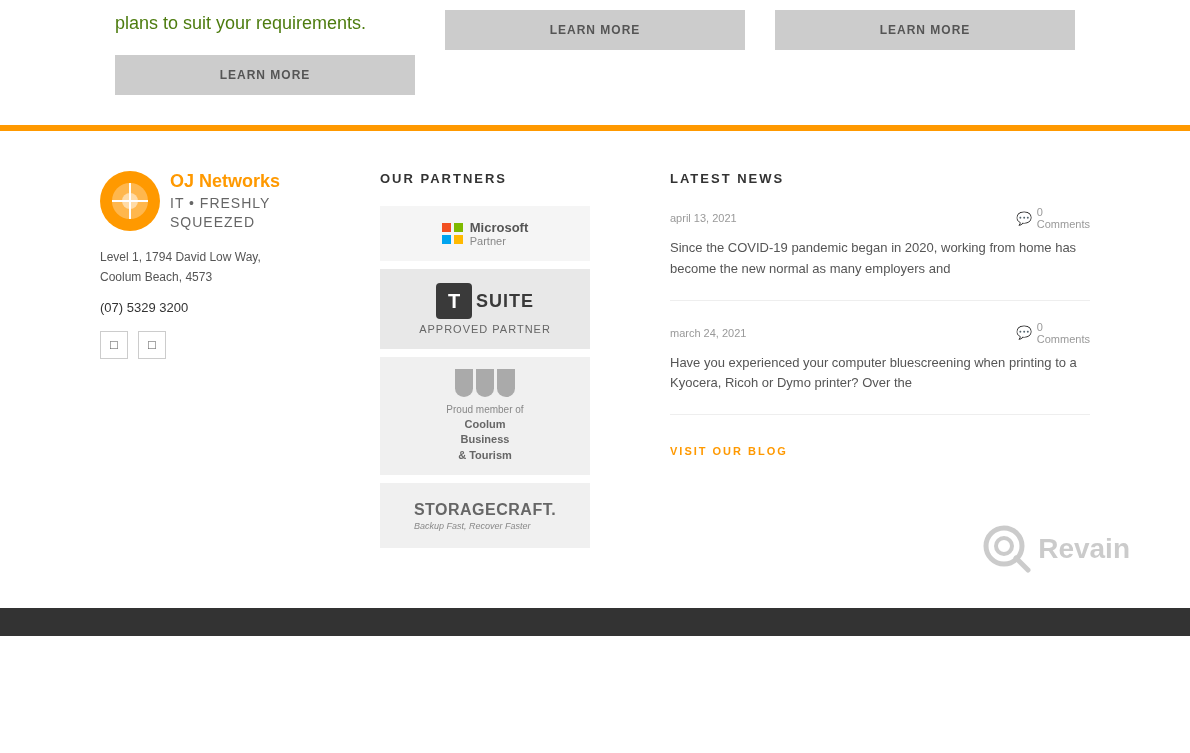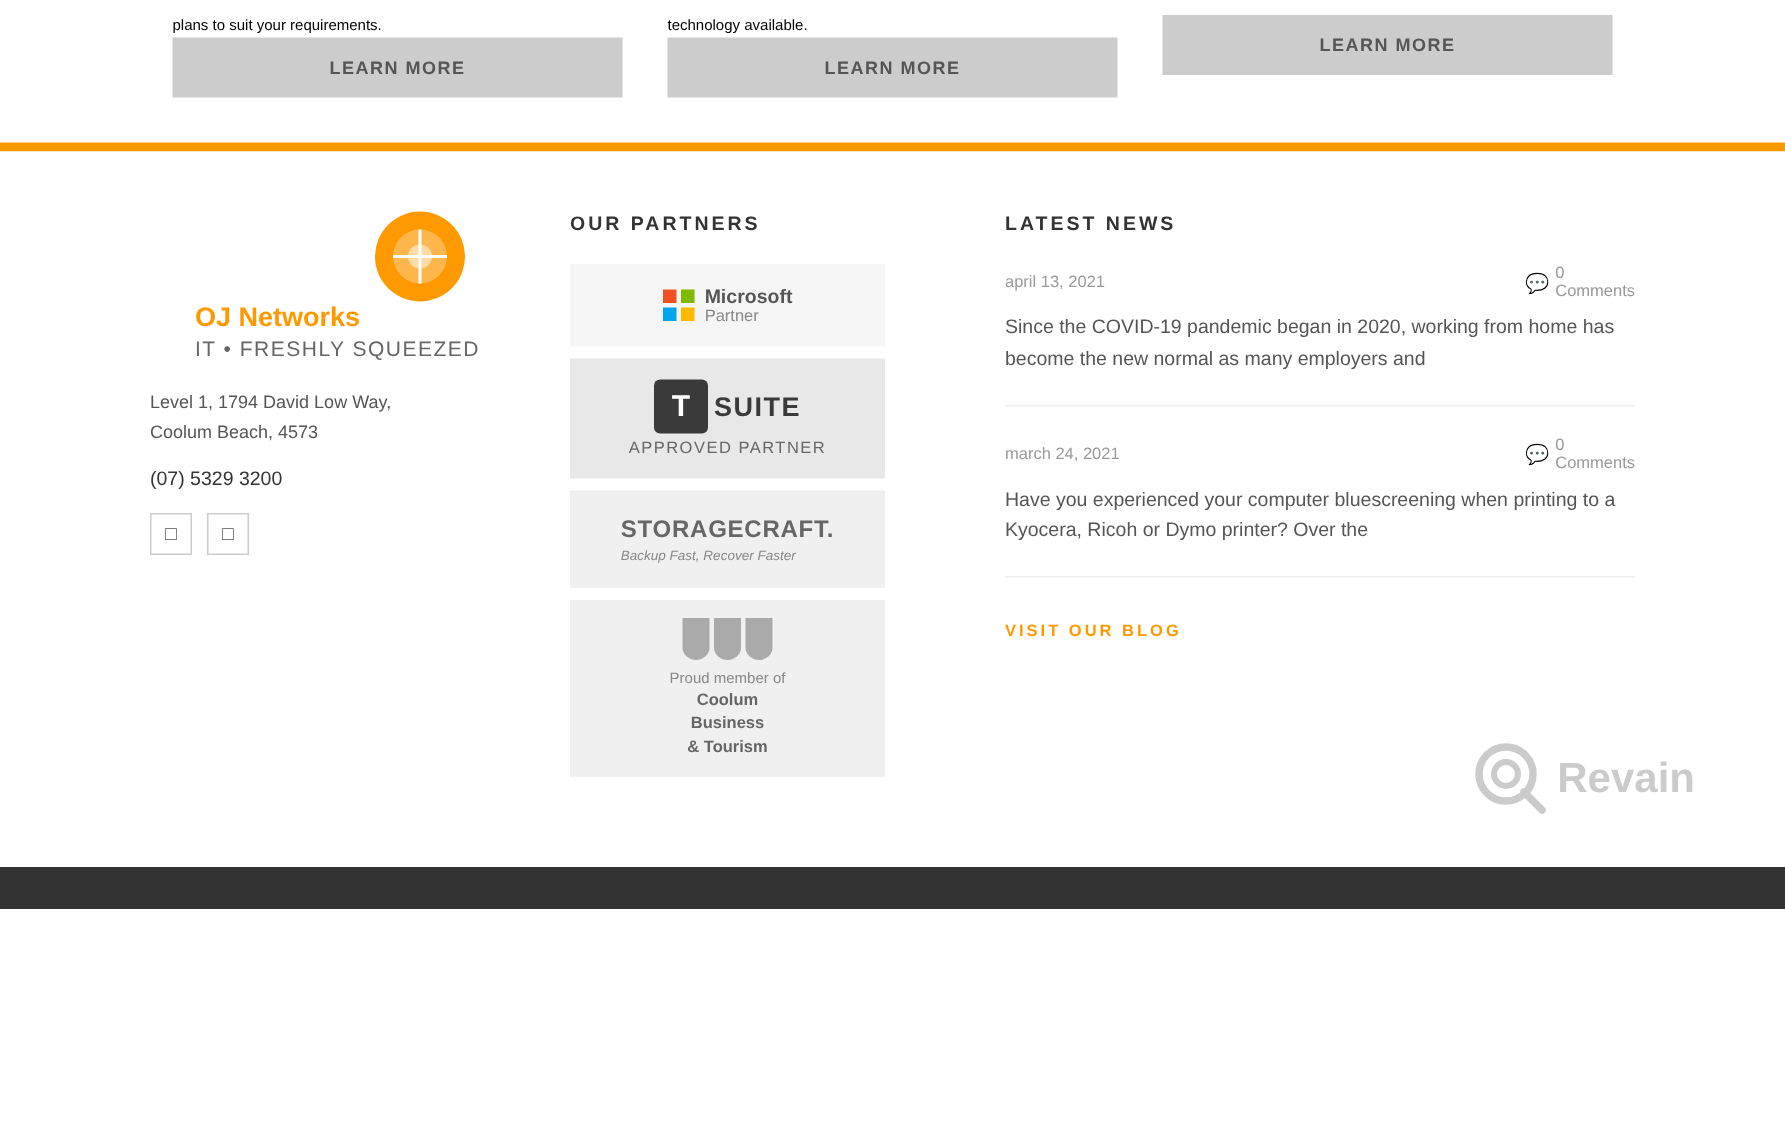--- a/index.html
+++ b/index.html
@@ -9,22 +9,23 @@
     .top-section {
       display: flex;
       justify-content: space-around;
       padding: 10px 100px 30px;
       background: #fff;
     }
     .top-card {
       width: 300px;
     }
     .top-card p {
-      font-size: 10px;
-      color: #000000;
+      font-size: 18px;
+      color: #4d7c0f;
+      margin-bottom: 18px;
       line-height: 1.5;
     }
     .learn-more-btn {
       display: block;
       width: 100%;
       padding: 13px 0;
       background: #ccc;
       color: #555;
       text-align: center;
       font-size: 12px;
@@ -50,23 +51,22 @@
       gap: 60px;
     }
 
     
     .footer-logo-col {
       width: 220px;
       flex-shrink: 0;
     }
     .logo-container {
       display: flex;
-      align-items: flex-end;
+      align-items: center;
       margin-bottom: 16px;
-      flex-direction: column;
     }
     .logo-circle {
       width: 60px;
       height: 60px;
       border-radius: 50%;
       background: #f90;
       display: flex;
       align-items: center;
       justify-content: center;
       margin-right: 10px;
@@ -342,21 +342,20 @@
   </style>
 </head>
 <body>
 
 <div class="top-section">
   <div class="top-card">
     <p>plans to suit your requirements.</p>
     <button class="learn-more-btn">LEARN MORE</button>
   </div>
   <div class="top-card">
-    <p>technology available.</p>
     <button class="learn-more-btn">LEARN MORE</button>
   </div>
   <div class="top-card">
     <button class="learn-more-btn">LEARN MORE</button>
   </div>
 </div>
 
 <div class="orange-divider"></div>
 
 <div class="footer-bottom-wrapper">
@@ -408,40 +407,40 @@
         <div class="partner-logo-box tsuite">
           <div class="tsuite-inner">
             <div class="tsuite-top">
               <div class="tsuite-t">T</div>
               <div class="tsuite-wordmark">SUITE</div>
             </div>
             <div class="tsuite-approved">Approved Partner</div>
           </div>
         </div>
 
-        <div class="partner-logo-box storage">
-          <div class="storagecraft-inner">
-            <div class="storagecraft-name">STORAGECRAFT.</div>
-            <div class="storagecraft-sub">Backup Fast, Recover Faster</div>
-          </div>
-        </div>
-
         <div class="partner-logo-box coolum">
           <div class="coolum-inner">
             <div class="coolum-waves">
               <div class="coolum-wave"></div>
               <div class="coolum-wave"></div>
               <div class="coolum-wave"></div>
             </div>
             <div class="coolum-text">
               Proud member of<br><strong>Coolum<br>Business<br>&amp; Tourism</strong>
             </div>
           </div>
         </div>
 
+        <div class="partner-logo-box storage">
+          <div class="storagecraft-inner">
+            <div class="storagecraft-name">STORAGECRAFT.</div>
+            <div class="storagecraft-sub">Backup Fast, Recover Faster</div>
+          </div>
+        </div>
+
       </div>
     </div>
 
     <div class="footer-news-col">
       <div class="footer-section-title">LATEST NEWS</div>
 
       <div class="news-item">
         <div class="news-meta">
           <span class="news-date">april 13, 2021</span>
           <div class="news-comments">

